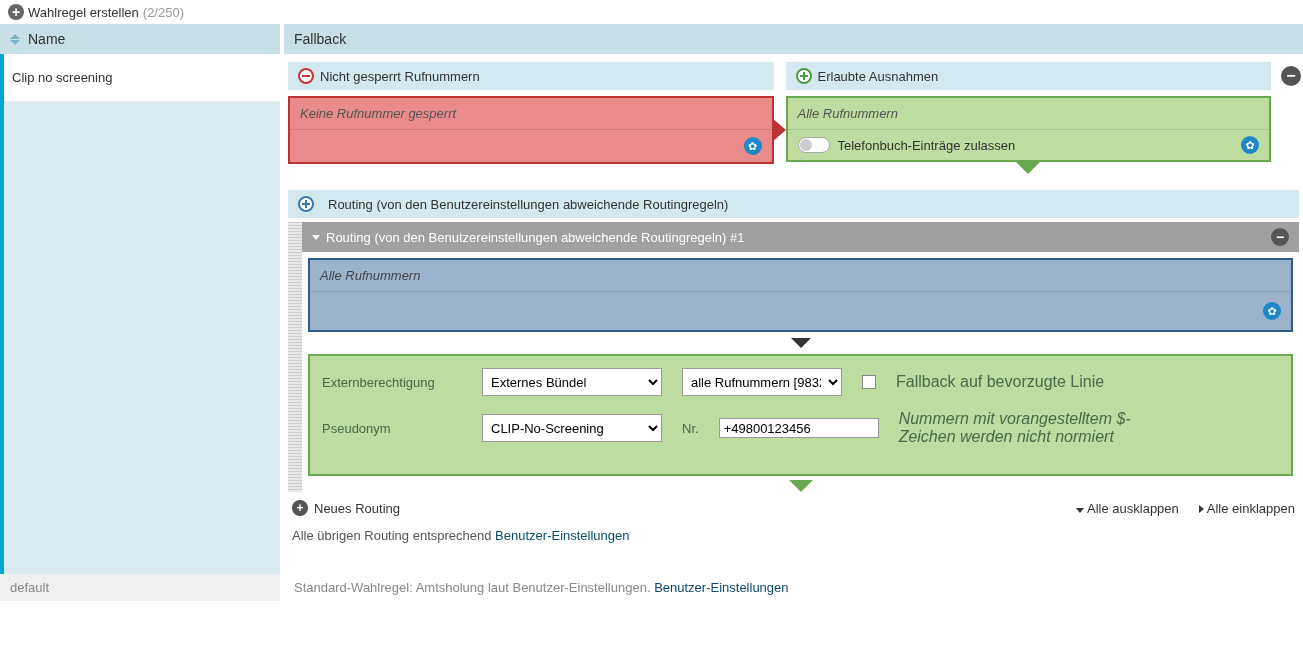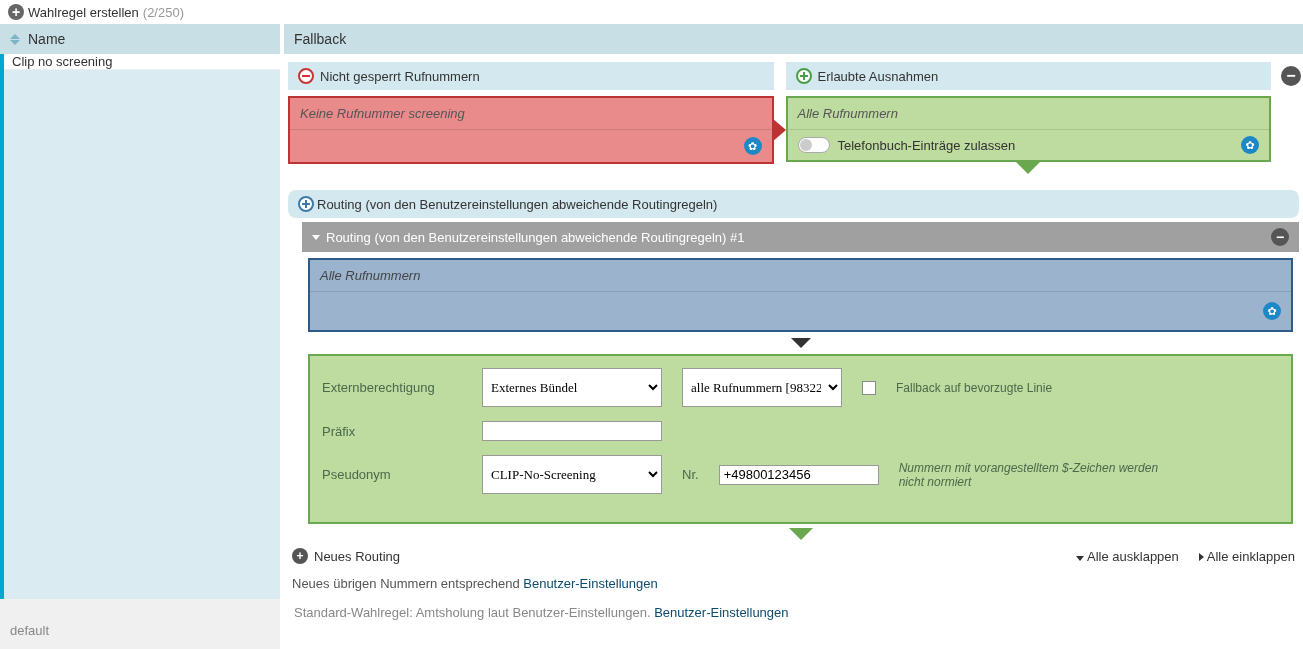--- a/index.html
+++ b/index.html
@@ -20,68 +20,68 @@
 .count-text { color: #999; }
 .header-row { display: flex; border-radius: 15px; }
 .name-header, .options-header { background: #c8dfe6; padding: 7px 10px; font-size: 14px; }
 .name-header { width: 280px; display:flex; align-items:center; gap:4px;}
 .options-header { flex: 1; margin-left: 4px; }
 .sort-icon { width: 14px; height:14px; display:inline-flex; flex-direction:column; justify-content:center; gap:1px;}
 .sort-icon::before { content:""; width:0; height:0; border-left:5px solid transparent; border-right:5px solid transparent; border-bottom:5px solid #7ab5c7;}
 .sort-icon::after { content:""; width:0; height:0; border-left:5px solid transparent; border-right:5px solid transparent; border-top:5px solid #7ab5c7;}
 .body-row { display: flex; min-height: 520px; }
 .sidebar { width: 280px; border-left: 4px solid #00a7d0; background: #daecf2; }
-.sidebar-item { background: #fff; padding: 0 8px; border-bottom:1px solid #eee; }
+.sidebar-item { background: #fff; padding: 16px 8px; border-bottom:1px solid #eee; }
 .main { flex: 1; padding: 8px 4px 4px 8px; }
 .section-head { background: #d4e9ef; padding: 6px 10px; display: flex; align-items: center; gap: 6px; }
 .two-col { display: flex; gap: 12px; position:relative; }
 .col { flex: 1; }
 .red-box { background: #e98b8b; border: 2px solid #b33; padding: 0; margin-top: 6px; position:relative; }
 .red-top { padding: 8px 10px; font-style: italic; color: #555; border-bottom:1px solid rgba(0,0,0,0.1);}
 .red-bot { padding: 10px; display:flex; justify-content:flex-end; align-items:center; height: 32px;}
 .green-box { background: #bedba0; border: 2px solid #6aa84f; padding: 0; margin-top: 6px; }
 .green-top { padding: 8px 10px; font-style: italic; color: #555; border-bottom:1px solid rgba(0,0,0,0.1);}
 .green-bot { padding: 6px 10px; display:flex; justify-content:space-between; align-items:center;}
 .gear-btn { width: 18px; height: 18px; border-radius: 50%; background: #1e88c7; display:inline-flex; align-items:center; justify-content:center; color:#fff; font-size:11px; cursor:pointer;}
 .remove-side { position:absolute; right: -2px; top: 4px; }
 .arrow-right-red { position:absolute; right:-14px; top:50%; transform:translateY(-50%); width:0; height:0; border-top:12px solid transparent; border-bottom:12px solid transparent; border-left:14px solid #b33;}
 .arrow-down-green { width:0; height:0; border-left:12px solid transparent; border-right:12px solid transparent; border-top:12px solid #6aa84f; margin: 0 auto;}
 .toggle { width: 32px; height:16px; border-radius:8px; background:#fff; border:1px solid #aaa; display:inline-flex; align-items:center; padding:1px;}
 .toggle-knob { width:12px; height:12px; border-radius:50%; background:#ccc;}
-.routing-head { background: #d4e9ef; padding: 6px 10px; margin-top: 16px; display:flex; align-items:center; gap:3px;border-radius:8px;}
-.routing-body { display:flex; margin-top: 4px; align-items: center;}
+.routing-head { background: #d4e9ef; padding: 6px 10px; margin-top: 16px; display:flex; align-items:center; gap:14px;}
+.routing-body { display:flex; margin-top: 4px;}
 .drag-handle { width: 14px; background: repeating-linear-gradient(#ccc, #ccc 1px, #e8e8e8 1px, #e8e8e8 3px); }
 .routing-content { flex:1; }
 .routing-sub-head { background: #a0a0a0; color:#fff; padding: 6px 10px; display:flex; align-items:center; gap:6px;}
 .dropdown-tri { width:0; height:0; border-left:4px solid transparent; border-right:4px solid transparent; border-top:5px solid #fff; display:inline-block;}
 .routing-sub-head .spacer { flex:1; }
 .blue-box { background: #9bb3cd; border: 2px solid #2e5b8a; margin: 6px; }
 .blue-top { padding: 8px 10px; font-style: italic; color:#444; border-bottom:1px solid rgba(0,0,0,0.1);}
 .blue-bot { padding: 10px; display:flex; justify-content:flex-end;}
 .arrow-down-dark { width:0; height:0; border-left:10px solid transparent; border-right:10px solid transparent; border-top:10px solid #333; margin: 0 auto;}
 .form-green { background: #bedba0; border: 2px solid #6aa84f; margin: 6px; padding: 12px;}
 .form-row { display:flex; align-items:center; gap: 20px; margin-bottom: 14px; color:#4a6a4a;}
 .form-label { width: 140px; }
 select, input[type=text] { font-size: 13px; padding: 2px 4px; border:1px solid #999; background:#fff;}
-select { height: 39px; font-family: Liberation Serif, serif; }
+select { height: 28px; }
 .select1 { width: 180px; }
 .select2 { width: 160px; }
 .select3 { width: 180px; }
 .input1 { width: 180px; height:20px; }
 .input2 { width: 160px; height:20px; }
-.hint { color:#4a6a4a; font-style:italic; font-size:12px; max-width: 280px;}
+.hint { color:#4a6a4a; font-style:italic; font-size:16px; max-width: 280px;}
 .arrow-down-green2 {width:0; height:0; border-left:12px solid transparent; border-right:12px solid transparent; border-top:12px solid #6aa84f; margin: -2px auto 0;}
 .footer-actions { display:flex; align-items:center; padding: 8px 4px; gap:6px;}
 .footer-actions .spacer { flex:1;}
 .caret-d { width:0;height:0; border-left:4px solid transparent; border-right:4px solid transparent; border-top:5px solid #333; display:inline-block; margin-right:3px;}
 .caret-r { width:0;height:0; border-top:4px solid transparent; border-bottom:4px solid transparent; border-left:5px solid #333; display:inline-block; margin-right:3px;}
 .footer-text { padding: 4px; color:#555;}
 .link { color:#0c4a6e; cursor:pointer;}
 .default-row { display:flex; }
-.default-name { width:280px; padding:24px 10px; color:#888; background:#f0f0f0;}
+.default-name { width:280px; padding:6px 10px; color:#888; background:#f0f0f0;}
 .default-opt { flex:1; padding:6px 10px; color:#888; margin-left:4px;}
 .checkbox { width:14px; height:14px; border:1px solid #888; background:#fff; display:inline-block;}
 </style>
 </head>
 <body>
 
 <div class="container">
   <div class="top-bar">
     <span class="plus-circle">+</span>
     <span>Wahlregel erstellen</span>
@@ -107,21 +107,21 @@
 
     <div class="main">
       <div class="two-col" style="padding-right:28px; position:relative;">
         <span class="minus-circle-dark remove-side">−</span>
         <div class="col">
           <div class="section-head">
             <span class="minus-circle-red"></span>
             <span>Nicht gesperrt Rufnummern</span>
           </div>
           <div class="red-box">
-            <div class="red-top">Keine Rufnummer screening</div>
+            <div class="red-top">Keine Rufnummer gesperrt</div>
             <div class="red-bot">
               <span class="gear-btn">✿</span>
             </div>
             <div class="arrow-right-red"></div>
           </div>
         </div>
         <div class="col">
           <div class="section-head">
             <span class="plus-circle-green"></span>
             <span>Erlaubte Ausnahmen</span>
@@ -165,24 +165,20 @@
           <div class="arrow-down-dark"></div>
 
           <div class="form-green">
             <div class="form-row">
               <span class="form-label">Externberechtigung</span>
               <select class="select1"><option>Externes Bündel</option></select>
               <select class="select2"><option>alle Rufnummern [98322</option></select>
               <span class="checkbox"></span>
               <span class="hint" style="font-style:normal;">Fallback auf bevorzugte Linie</span>
             </div>
-            <div class="form-row">
-              <span class="form-label">Präfix</span>
-              <input type="text" class="input1" value="" style="">
-            </div>
             <div class="form-row" style="margin-bottom:16px;">
               <span class="form-label">Pseudonym</span>
               <select class="select3"><option>CLIP-No-Screening</option></select>
               <span>Nr.</span>
               <input type="text" class="input2" value="+49800123456" style="">
               <span class="hint">Nummern mit vorangestelltem $-Zeichen werden nicht normiert</span>
             </div>
           </div>
           <div class="arrow-down-green2"></div>
         </div>
@@ -191,21 +187,21 @@
       <div class="footer-actions">
         <span class="plus-circle-dark">+</span>
         <span>Neues Routing</span>
         <span class="spacer"></span>
         <span><span class="caret-d"></span><span>Alle ausklappen</span></span>
         <span style="width:8px;"></span>
         <span><span class="caret-r"></span><span>Alle einklappen</span></span>
       </div>
 
       <div class="footer-text">
-        <span>Neues übrigen Nummern entsprechend </span>
+        <span>Alle übrigen Routing entsprechend </span>
         <span class="link">Benutzer-Einstellungen</span>
       </div>
     </div>
   </div>
 
   <div class="default-row">
     <div class="default-name">default</div>
     <div class="default-opt">
       <span>Standard-Wahlregel: Amtsholung laut Benutzer-Einstellungen. </span>
       <span class="link">Benutzer-Einstellungen</span>

